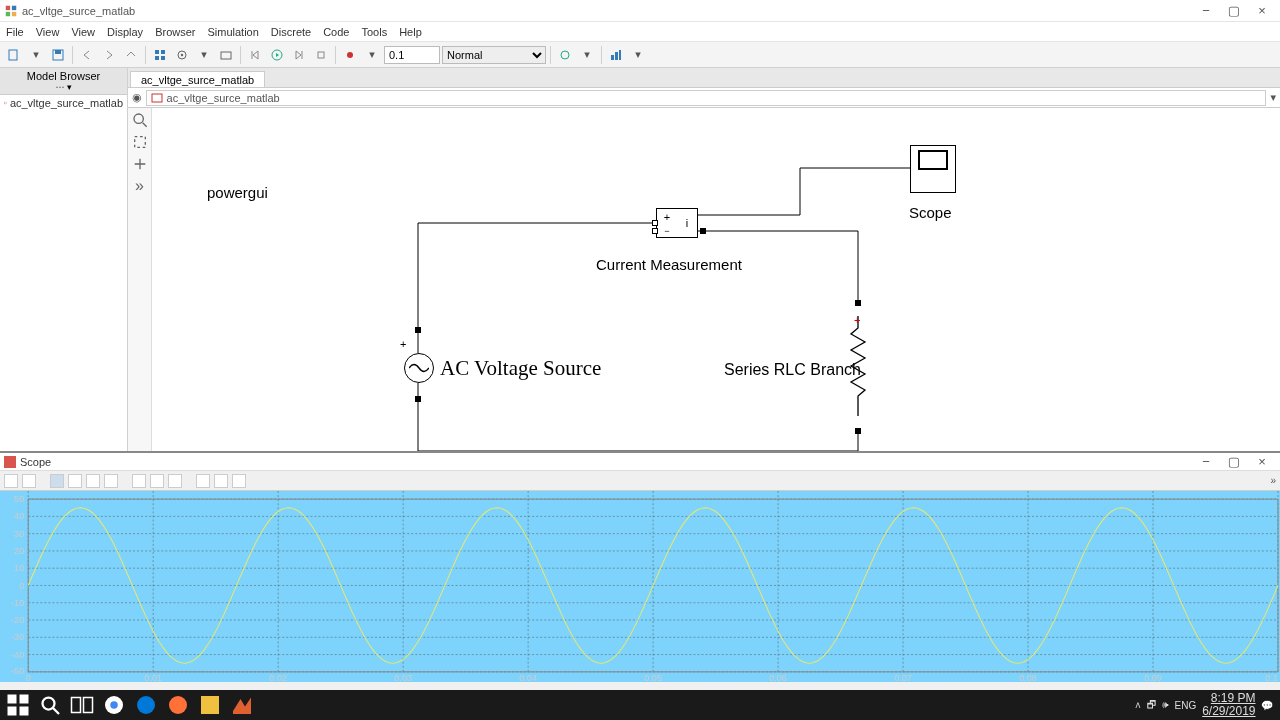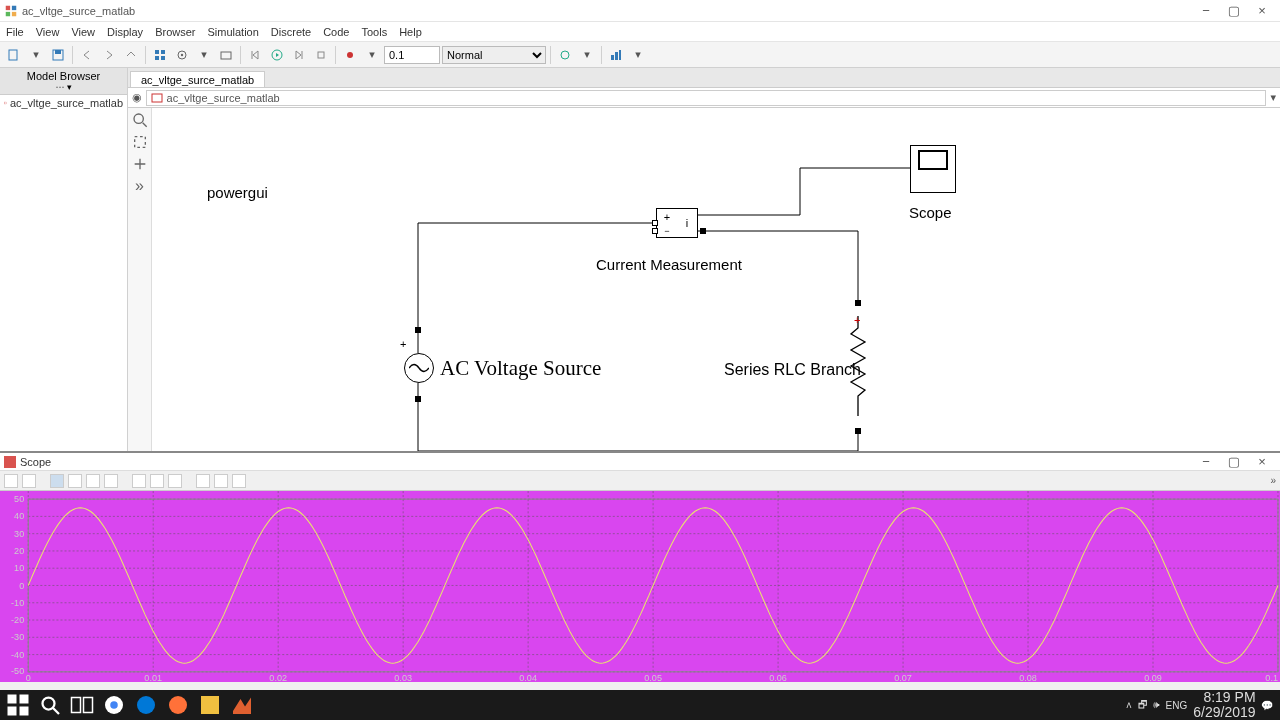--- a/index.html
+++ b/index.html
@@ -57,30 +57,30 @@
   .rlc-lbl { left: 532px; top: 253px; font-size: 16px; margin-left: 40px; }
   .port { width: 6px; height: 6px; background: #000; position: absolute; }
   .portw { width: 6px; height: 6px; border: 1px solid #000; background: #fff; position: absolute; }
 
   
   .scopewin { flex: 1; border-top: 2px solid #888; display: flex; flex-direction: column; }
   .scope-title { height: 18px; background: #fff; border-bottom: 1px solid #ddd; display: flex; align-items: center; font-size: 11px; padding: 0 4px; color: #333; }
   .scope-title .spacer { flex: 1; }
   .scope-tb { height: 20px; background: #f0f0f0; border-bottom: 1px solid #ccc; display: flex; align-items: center; padding: 0 4px; gap: 4px; }
   .stbtn { width: 14px; height: 14px; border: 1px solid #ccc; background: #fff; }
-  .scope-plot { flex: 1; background: #d946ef; position: relative; }
+  .scope-plot { flex: 1; background: #7dd3fc; position: relative; }
   .scope-plot svg { width: 100%; height: 100%; display: block; }
   .scope-pad { height: 8px; background: #f0f0f0; }
 
   
   .taskbar { height: 30px; background: #1a1a1a; display: flex; align-items: center; padding: 0 6px; gap: 8px; color: #fff; font-size: 11px; }
   .taskbar .ti { width: 24px; height: 24px; display: flex; align-items: center; justify-content: center; }
   .taskbar .spacer { flex: 1; }
   .tray { display: flex; align-items: center; gap: 6px; font-size: 10px; color: #ddd; }
-  .clock { display: flex; flex-direction: column; align-items: flex-end; line-height: 1.1; font-size: 14px; }
+  .clock { display: flex; flex-direction: column; align-items: flex-end; line-height: 1.1; font-size: 12px; text-decoration: underline; }
 </style>
 </head>
 <body>
 
 <div class="titlebar">
   <span class="app-icon">
     <svg viewBox="0 0 16 16">
         <rect x="2" y="2" width="5" height="5" fill="#d9534f"></rect>
         <rect x="9" y="2" width="5" height="5" fill="#337ab7"></rect>
         <rect x="2" y="9" width="5" height="5" fill="#5cb85c"></rect>

